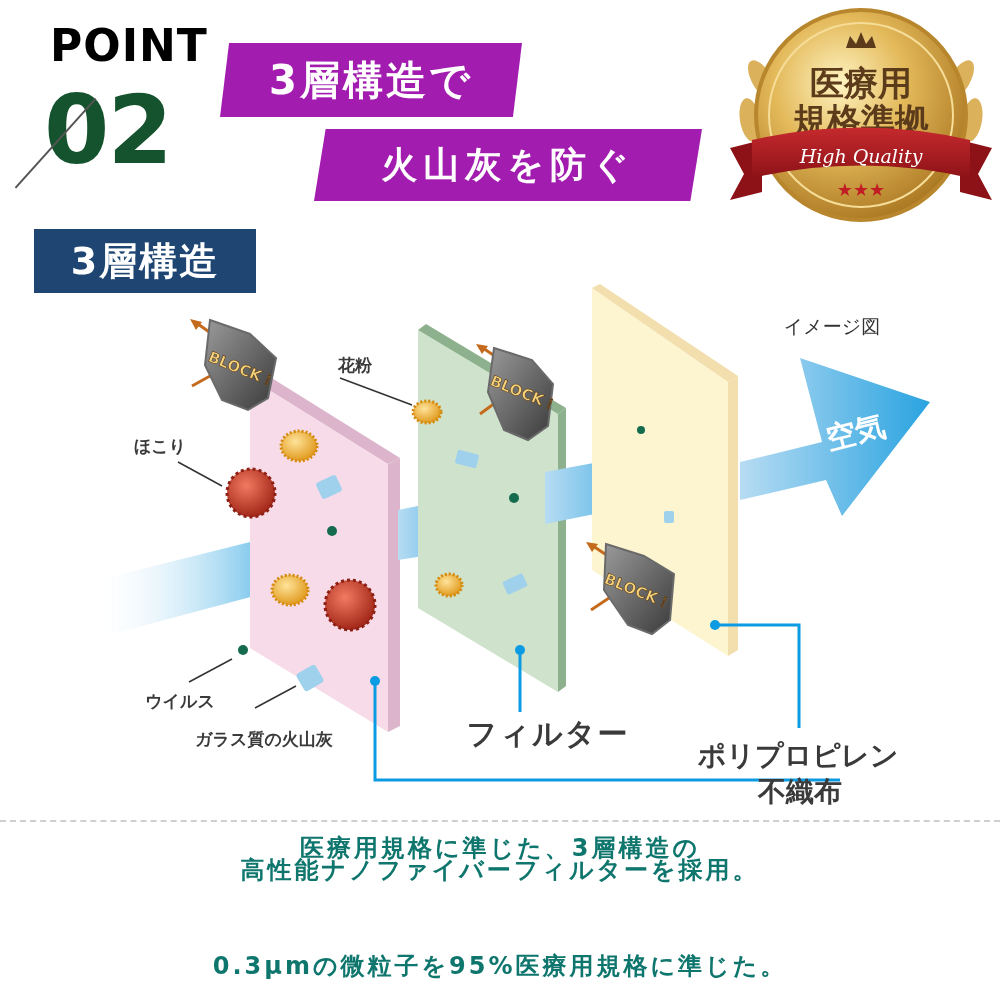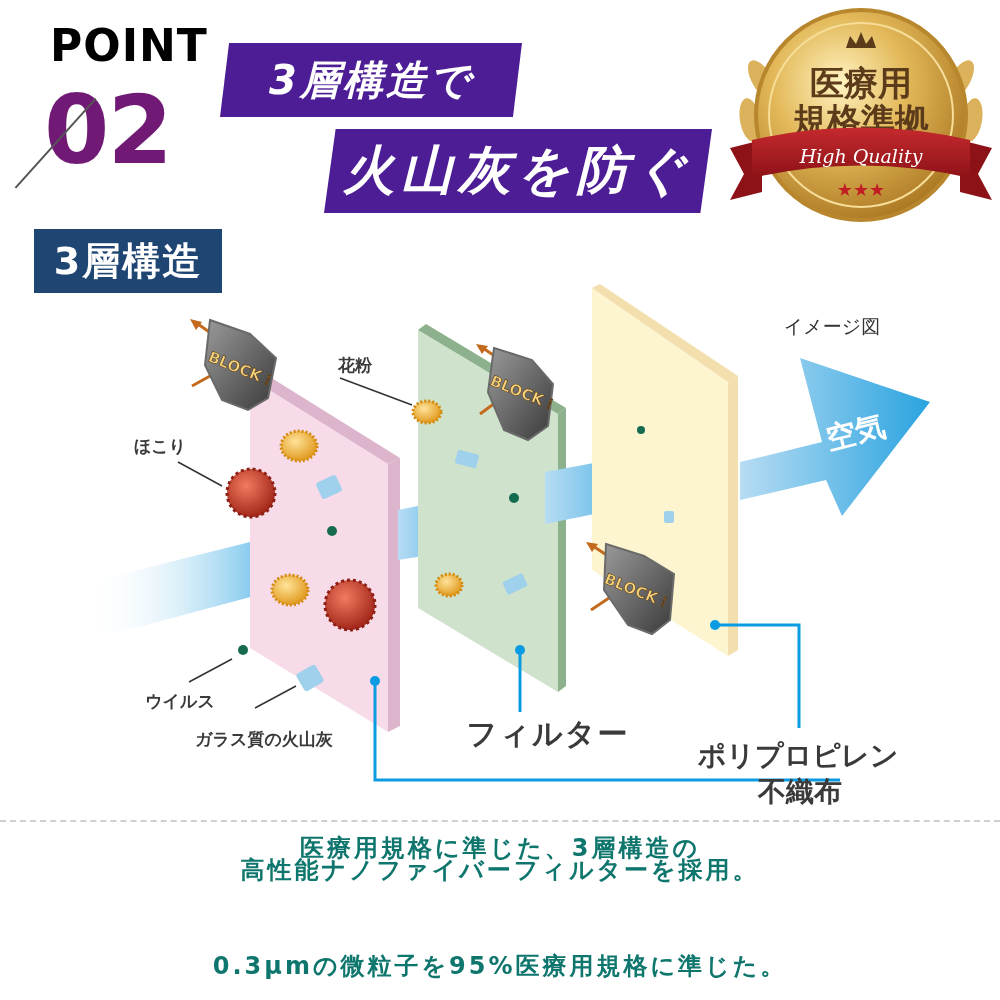--- a/index.html
+++ b/index.html
@@ -1,26 +1,26 @@
 <!DOCTYPE html>
 <html><head>
 <meta charset="utf-8">
 <style>
   html, body { margin:0; padding:0; background:#ffffff; }
   body { width:1000px; height:1000px; position:relative; overflow:hidden;
          font-family:"DejaVu Sans","Liberation Sans",sans-serif; color:#333333; }
   .abs { position:absolute; }
   .point-label { left:50px; top:24px; font-size:44px; font-weight:bold; color:#000000; letter-spacing:1px; line-height:1; }
-  .point-num { left:44px; top:84px; font-size:94px; font-weight:bold; color:#701a75; line-height:1; letter-spacing:-2px; }
+  .point-num { left:44px; top:84px; font-size:94px; font-weight:bold; color:#14532d; line-height:1; letter-spacing:-2px; }
   .slash { left:95px; top:98px; width:2px; height:120px; background:#555; transform:rotate(42deg); transform-origin:top left; }
-  .banner { background:#4c1d95; color:#fff; font-weight:bold; display:flex; align-items:center; justify-content:center;
-            clip-path:polygon(3% 0,100% 0,97% 100%,0 100%);font-style:italic; }
+  .banner { background:#a21caf; color:#fff; font-weight:bold; display:flex; align-items:center; justify-content:center;
+            clip-path:polygon(3% 0,100% 0,97% 100%,0 100%); }
   .banner1 { left:220px; top:43px; width:302px; height:74px; font-size:40px; letter-spacing:3px; }
-  .banner2 { left:324px; top:129px; width:388px; height:84px; font-size:52px; letter-spacing:6px; }
-  .sub-badge { left:34px; top:229px; width:188px; height:64px; background:#1f4673; color:#fff; font-size:38px;
+  .banner2 { left:314px; top:129px; width:388px; height:72px; font-size:36px; letter-spacing:6px; }
+  .sub-badge { left:34px; top:229px; width:222px; height:64px; background:#1f4673; color:#fff; font-size:38px;
                font-weight:bold; display:flex; align-items:center; justify-content:center; letter-spacing:2px; }
   svg.diagram { position:absolute; left:0; top:0; }
   .lbl { font-size:17px; font-weight:bold; color:#3a3a3a; }
   .divider { left:0; top:820px; width:1000px; border-top:2px dashed #cfcfcf; }
   .desc { left:0; width:1000px; text-align:center; font-size:24px; font-weight:bold; color:#0f766e; letter-spacing:3px; }
 </style>
 </head>
 <body>
 
 <div class="abs point-label">POINT</div>

